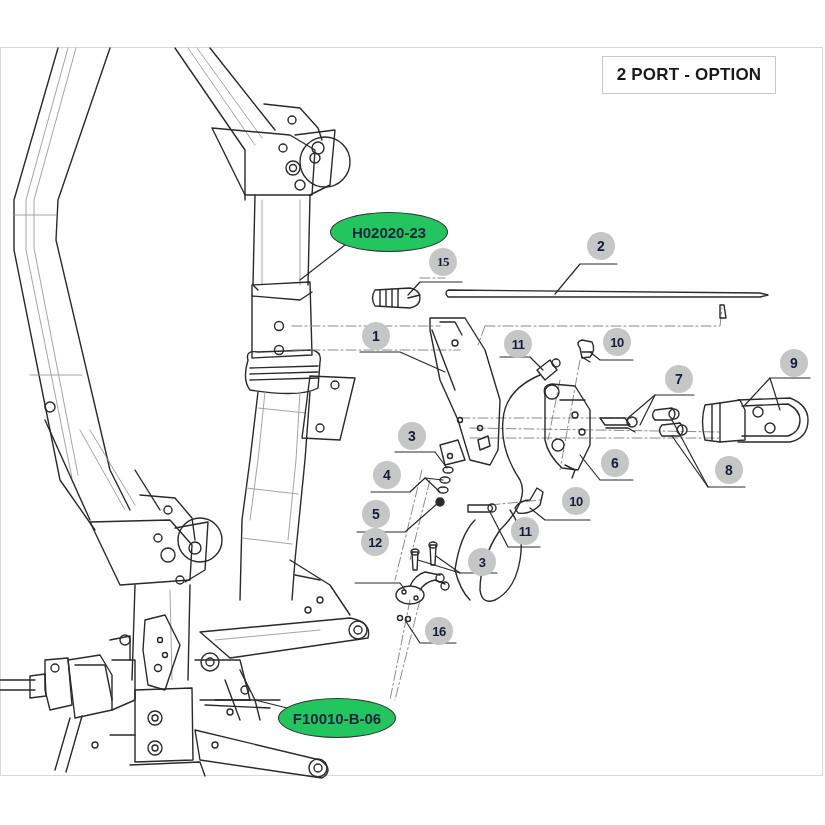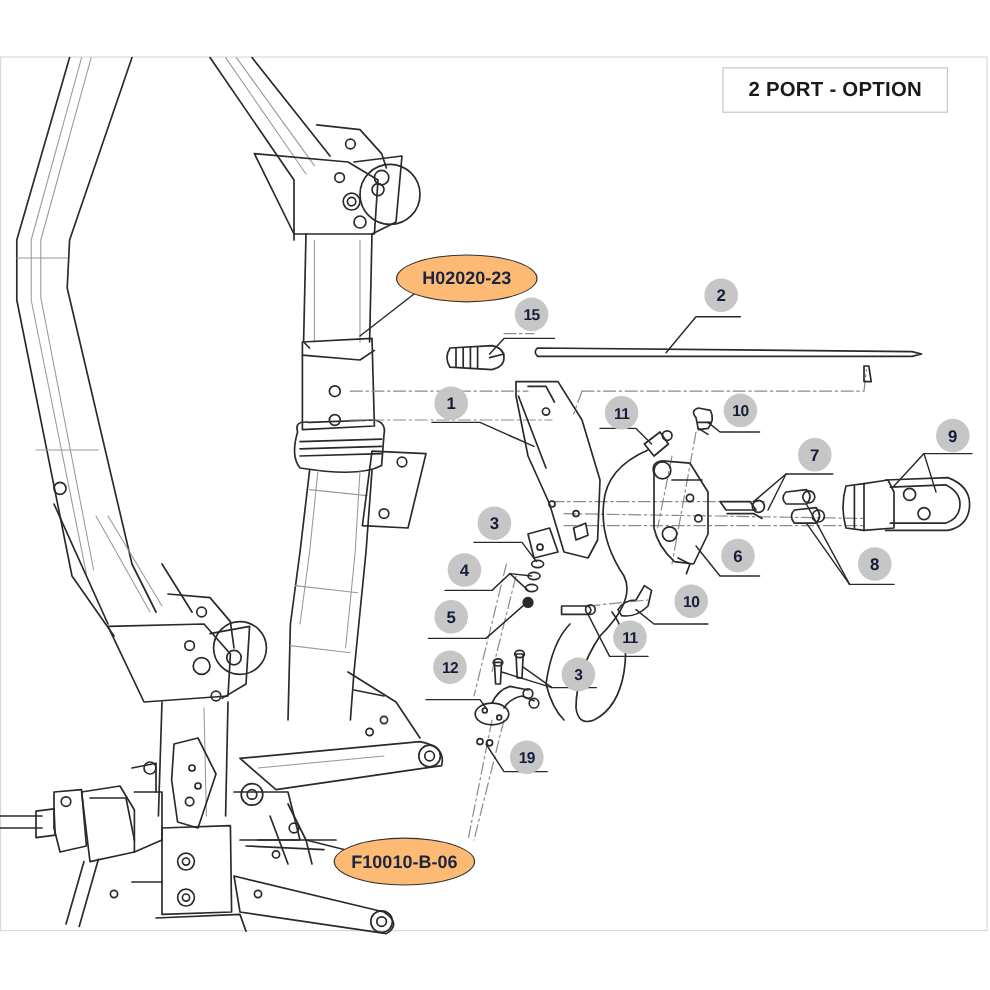--- a/index.html
+++ b/index.html
@@ -1,20 +1,20 @@
 <!DOCTYPE html>
 <html><head>
 <meta charset="utf-8">
 <style>
   html, body { margin: 0; padding: 0; background: #ffffff; }
   body { width: 825px; height: 825px; position: relative; overflow: hidden; font-family: "Liberation Sans", sans-serif; }
   #frame { position: absolute; left: 0; top: 47px; width: 823px; height: 729px; border: 1px solid #d9d9d9; box-sizing: border-box; background: #fff; }
   #drawing { position: absolute; left: 0; top: 0; width: 825px; height: 825px; }
-  .title-box { position: absolute; left: 602px; top: 56px; width: 188px; height: 38px; border: 1px solid #c8c8c8; background: #fff; box-sizing: border-box; display: flex; align-items: center; justify-content: center; font-weight: bold; font-size: 17px; color: #1a1a1a; letter-spacing: 0.2px; }
-  .ref-ellipse { position: absolute; border: 1.5px solid #333; border-radius: 50%; background: #fdba74; display: flex; align-items: center; justify-content: center; font-weight: bold; font-size: 15px; color: #1c2540; box-sizing: border-box; }
+  .title-box { position: absolute; left: 602px; top: 56px; width: 174px; height: 38px; border: 1px solid #c8c8c8; background: #fff; box-sizing: border-box; display: flex; align-items: center; justify-content: center; font-weight: bold; font-size: 17px; color: #1a1a1a; letter-spacing: 0.2px; }
+  .ref-ellipse { position: absolute; border: 1.5px solid #333; border-radius: 50%; background: #22c55e; display: flex; align-items: center; justify-content: center; font-weight: bold; font-size: 15px; color: #1c2540; box-sizing: border-box; }
   #ref-h { left: 330px; top: 212px; width: 118px; height: 40px; }
   #ref-f { left: 278px; top: 698px; width: 118px; height: 40px; }
   .badge { position: absolute; width: 28px; height: 28px; border-radius: 50%; background: #c6c6c6; display: flex; align-items: center; justify-content: center; font-weight: bold; font-size: 14px; color: #141c3a; box-sizing: border-box; }
   .badge.two { font-size: 13px; letter-spacing: -0.5px; }
 </style>
 </head>
 <body>
 
 <div id="frame"></div>
 
@@ -344,16 +344,16 @@
 <div class="badge" style="left:373px;top:461px;">4</div>
 <div class="badge" style="left:362px;top:500px;">5</div>
 <div class="badge" style="left:601px;top:449px;">6</div>
 <div class="badge" style="left:665px;top:365px;">7</div>
 <div class="badge" style="left:715px;top:456px;">8</div>
 <div class="badge" style="left:780px;top:349px;">9</div>
 <div class="badge two" style="left:603px;top:328px;">10</div>
 <div class="badge two" style="left:562px;top:487px;">10</div>
 <div class="badge two" style="left:504px;top:330px;">11</div>
 <div class="badge two" style="left:511px;top:517px;">11</div>
-<div class="badge two" style="left:361px;top:542px;">12</div>
-<div class="badge two" style="left:425px;top:617px;">19</div>
+<div class="badge two" style="left:361px;top:528px;">12</div>
+<div class="badge two" style="left:425px;top:617px;">16</div>
 <div class="badge two" style="left:468px;top:548px;">3</div>
-<div class="badge two" style="left:429px;top:248px;">15</div>
+<div class="badge two" style="left:429px;top:248px;font-family:Liberation Serif, serif;">15</div>
 
 </body></html>

